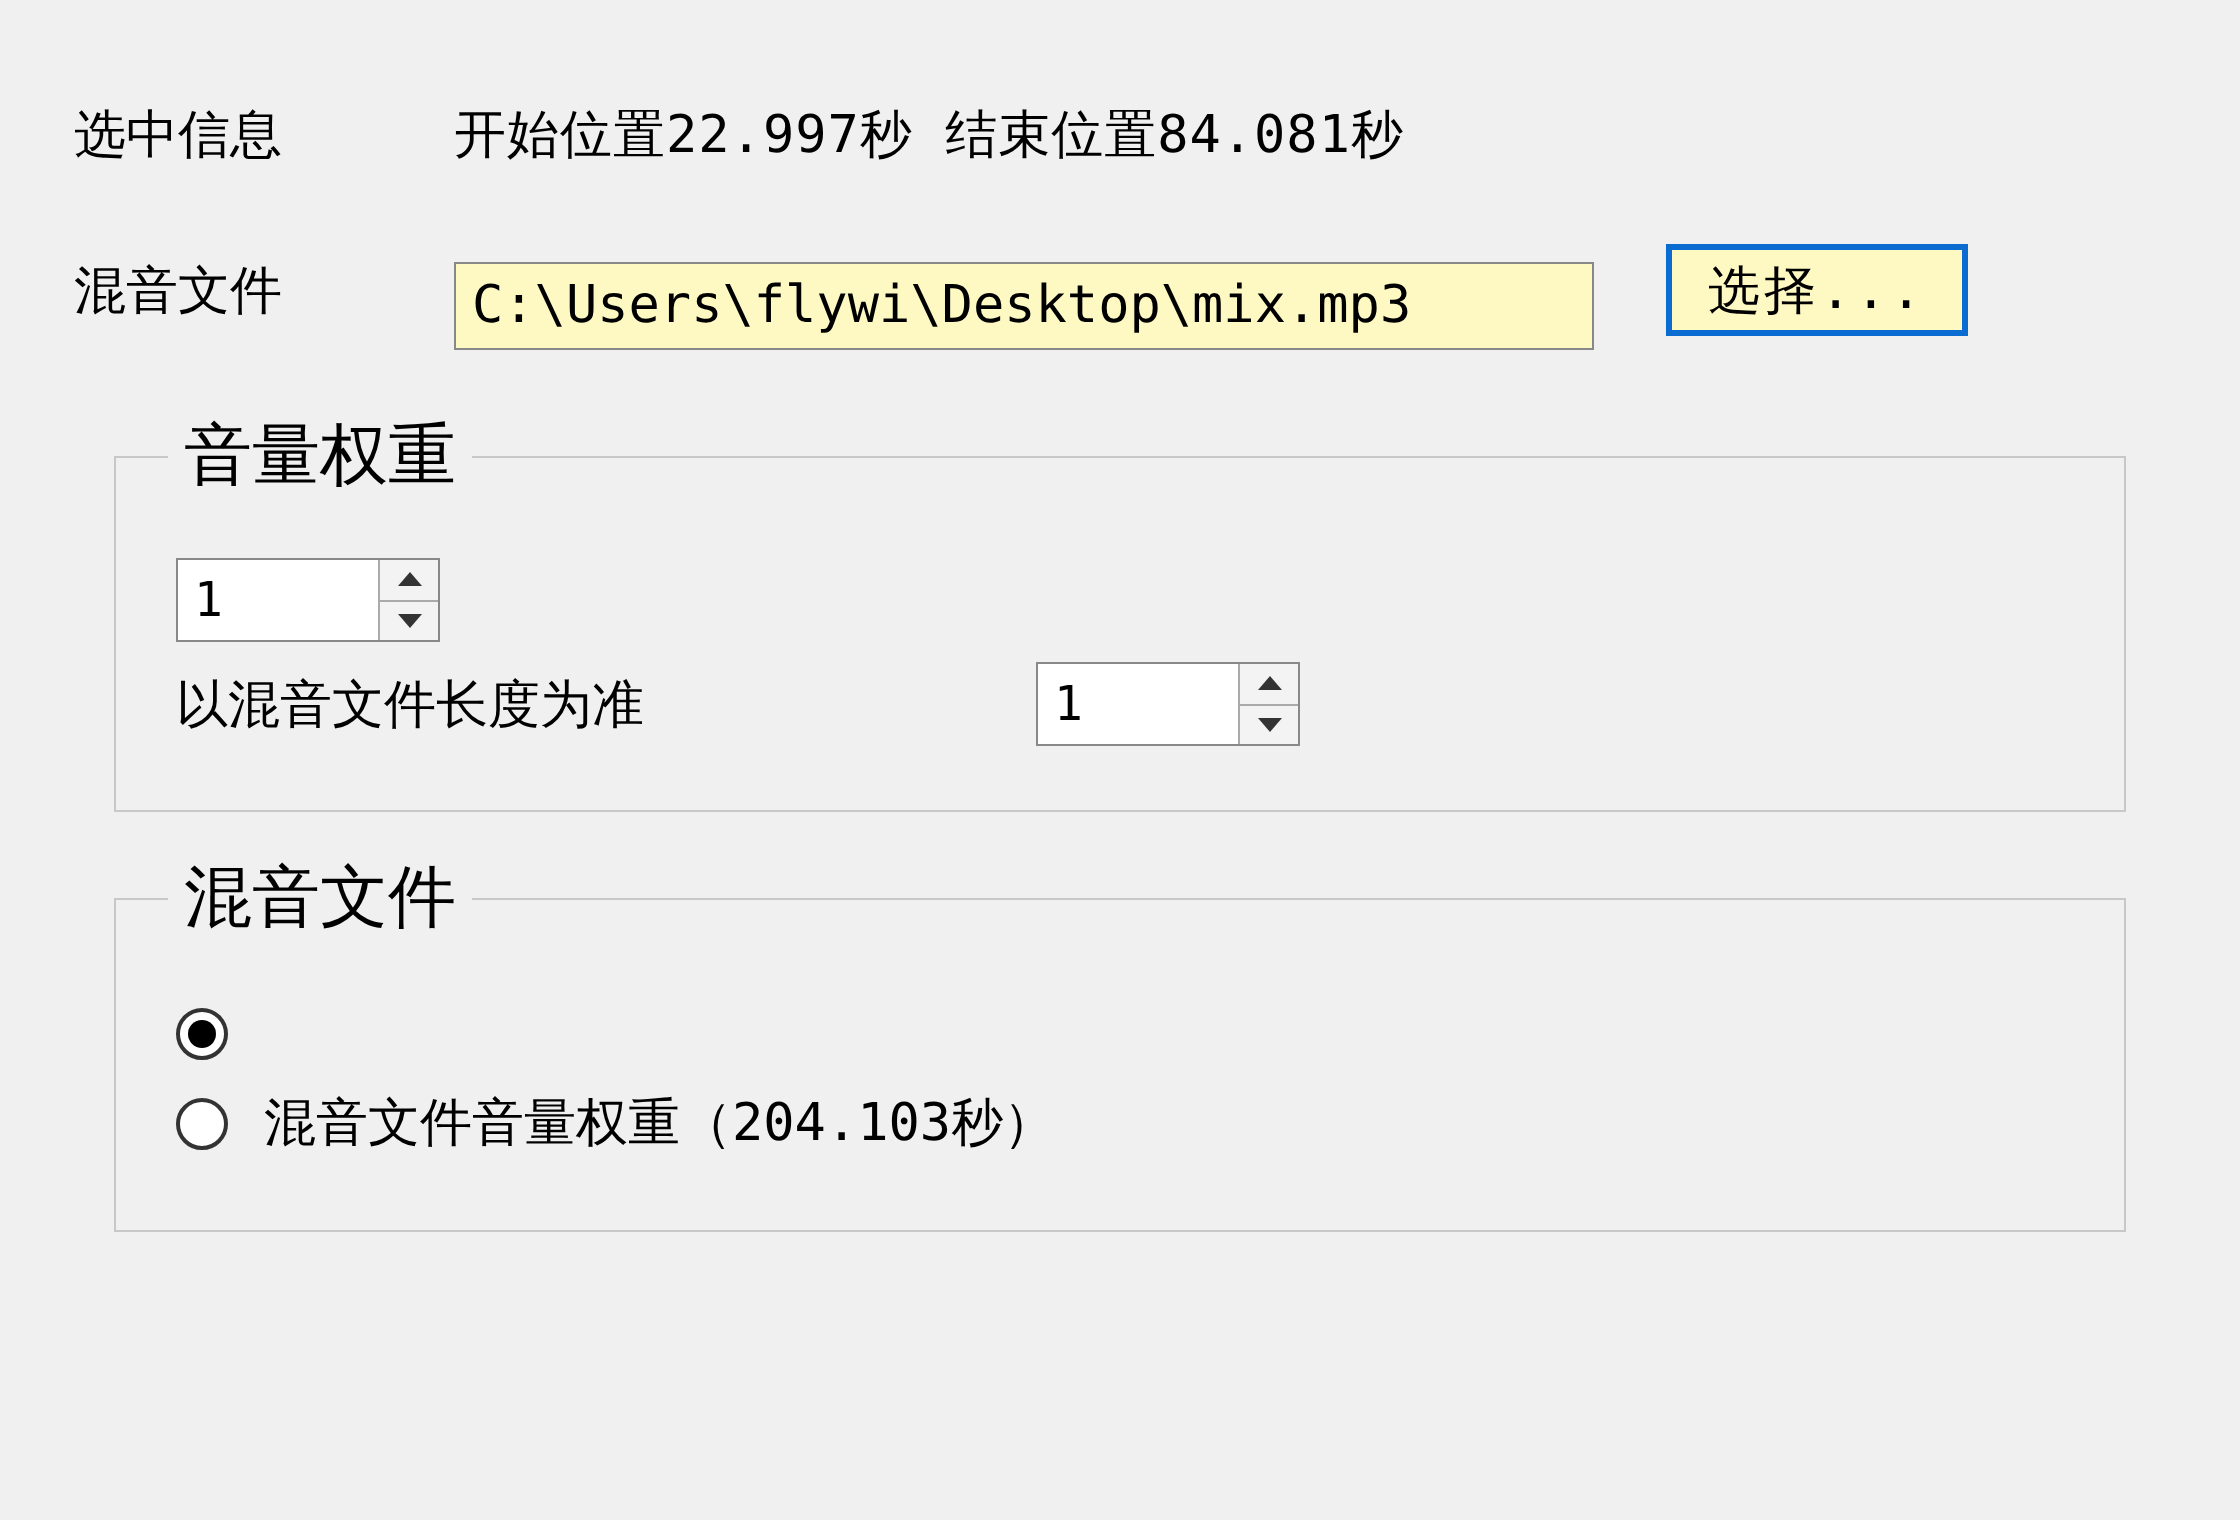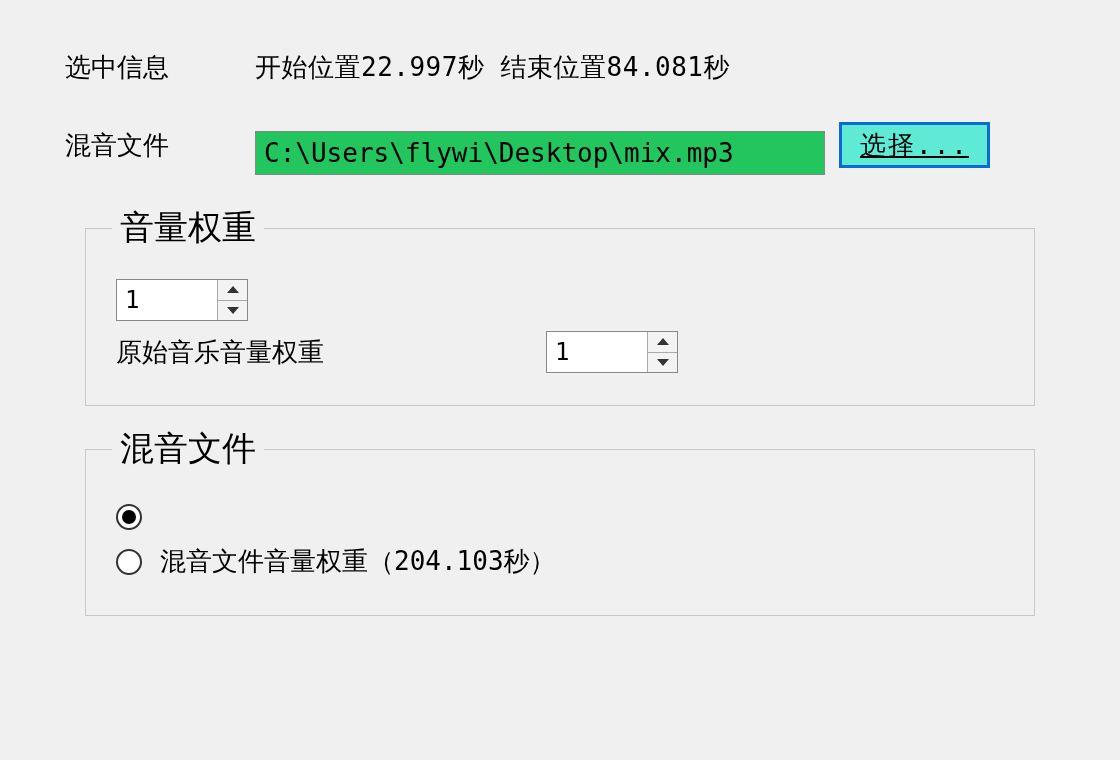--- a/index.html
+++ b/index.html
@@ -8,21 +8,21 @@
       padding: 0;
       background: #f0f0f0;
       font-family: "SimSun", "Microsoft YaHei", sans-serif;
       font-size: 26px;
       color: #000;
       width: 1120px;
       height: 760px;
       overflow: hidden;
     }
     .container {
-      padding: 50px 65px;
+      padding: 50px 37px;
     }
     .row {
       display: flex;
       align-items: center;
       margin-bottom: 30px;
     }
     .label-col {
       width: 190px;
       flex-shrink: 0;
     }
@@ -34,39 +34,38 @@
     .info-text {
       font-family: "SimSun", monospace;
       letter-spacing: 0.5px;
       text-align: center;
     }
     .text-input {
       font-family: "SimSun", monospace;
       font-size: 26px;
       height: 44px;
       border: 1px solid #888;
-      background: #22c55e;
+      background: #fef9c3;
       padding: 0 8px;
       width: 570px;
       outline: none;
       margin-top: 16px;
     }
     .browse-btn {
       font-family: "SimSun", monospace;
       font-size: 26px;
       height: 46px;
-      background: #5eead4;
+      background: #fef9c3;
       border: 3px solid #0a6bd1;
       padding: 0 18px;
-      margin-left: 14px;
+      margin-left: 36px;
       cursor: pointer;
       display: flex;
       align-items: center;
       letter-spacing: 2px;
-      text-decoration: underline;
     }
     fieldset {
       border: 1px solid #c8c8c8;
       margin: 14px 20px 20px 20px;
       padding: 18px 30px 22px 30px;
       position: relative;
     }
     legend {
       font-size: 34px;
       padding: 0 8px;
@@ -179,21 +178,21 @@
               <span class="tri-up"></span>
             </div>
           <div class="spinner-down">
               <span class="tri-down"></span>
             </div>
         </div>
       </div>
     </div>
 
     <div class="weight-row">
-      <div class="weight-label">原始音乐音量权重</div>
+      <div class="weight-label">以混音文件长度为准</div>
       <div class="spinner">
         <input class="spinner-input" value="1" style="">
         <div class="spinner-buttons">
           <div class="spinner-up">
               <span class="tri-up"></span>
             </div>
           <div class="spinner-down">
               <span class="tri-down"></span>
             </div>
         </div>

